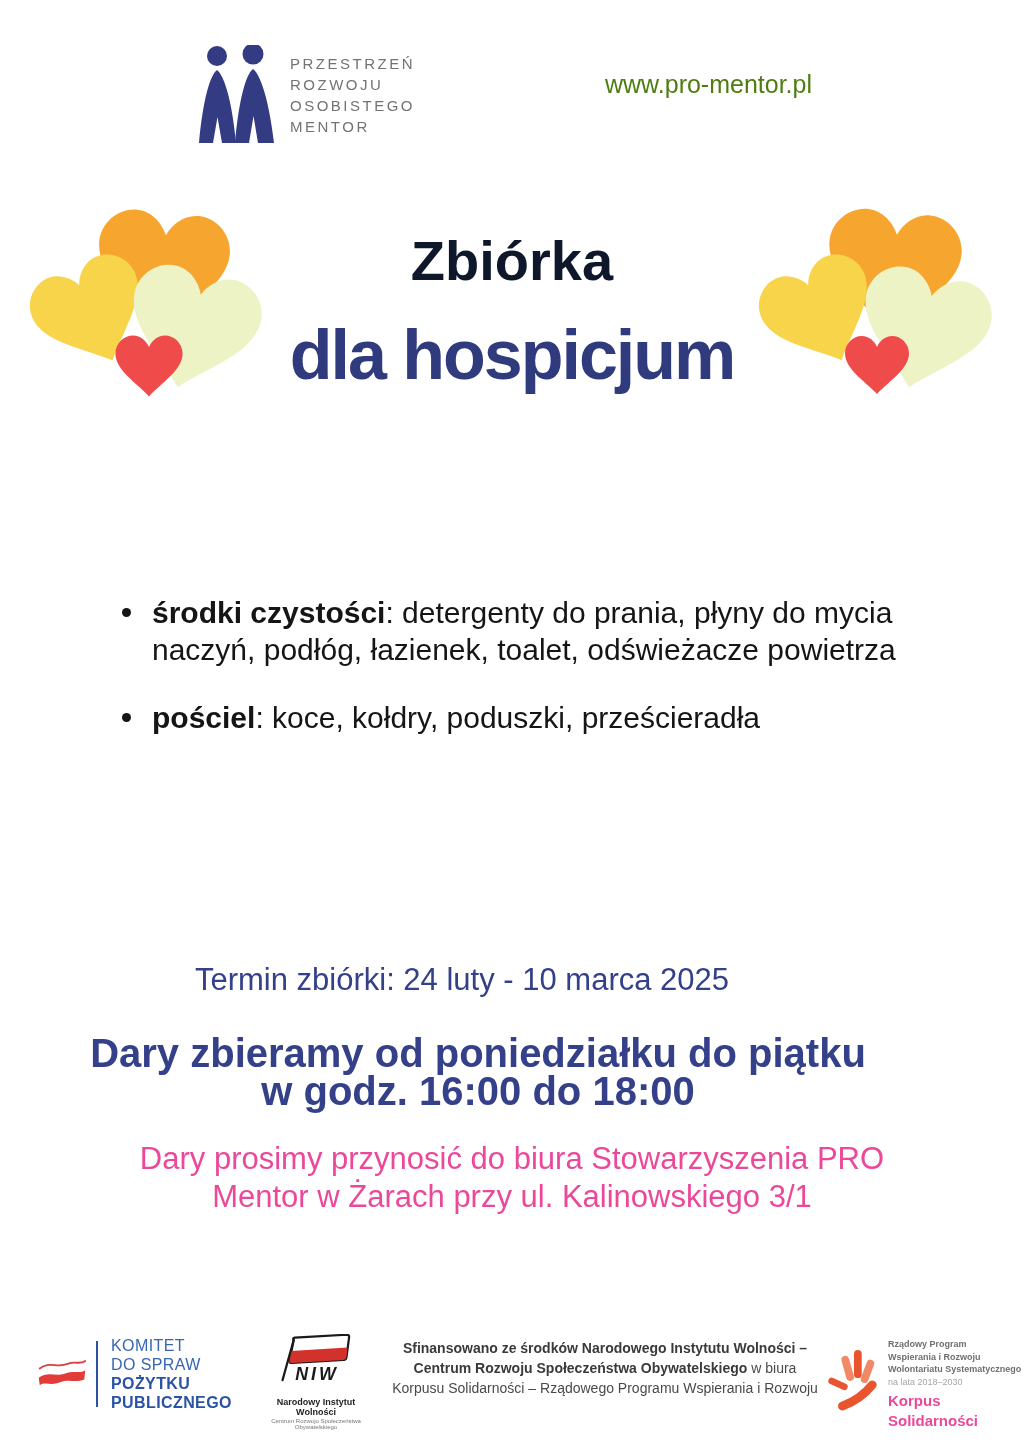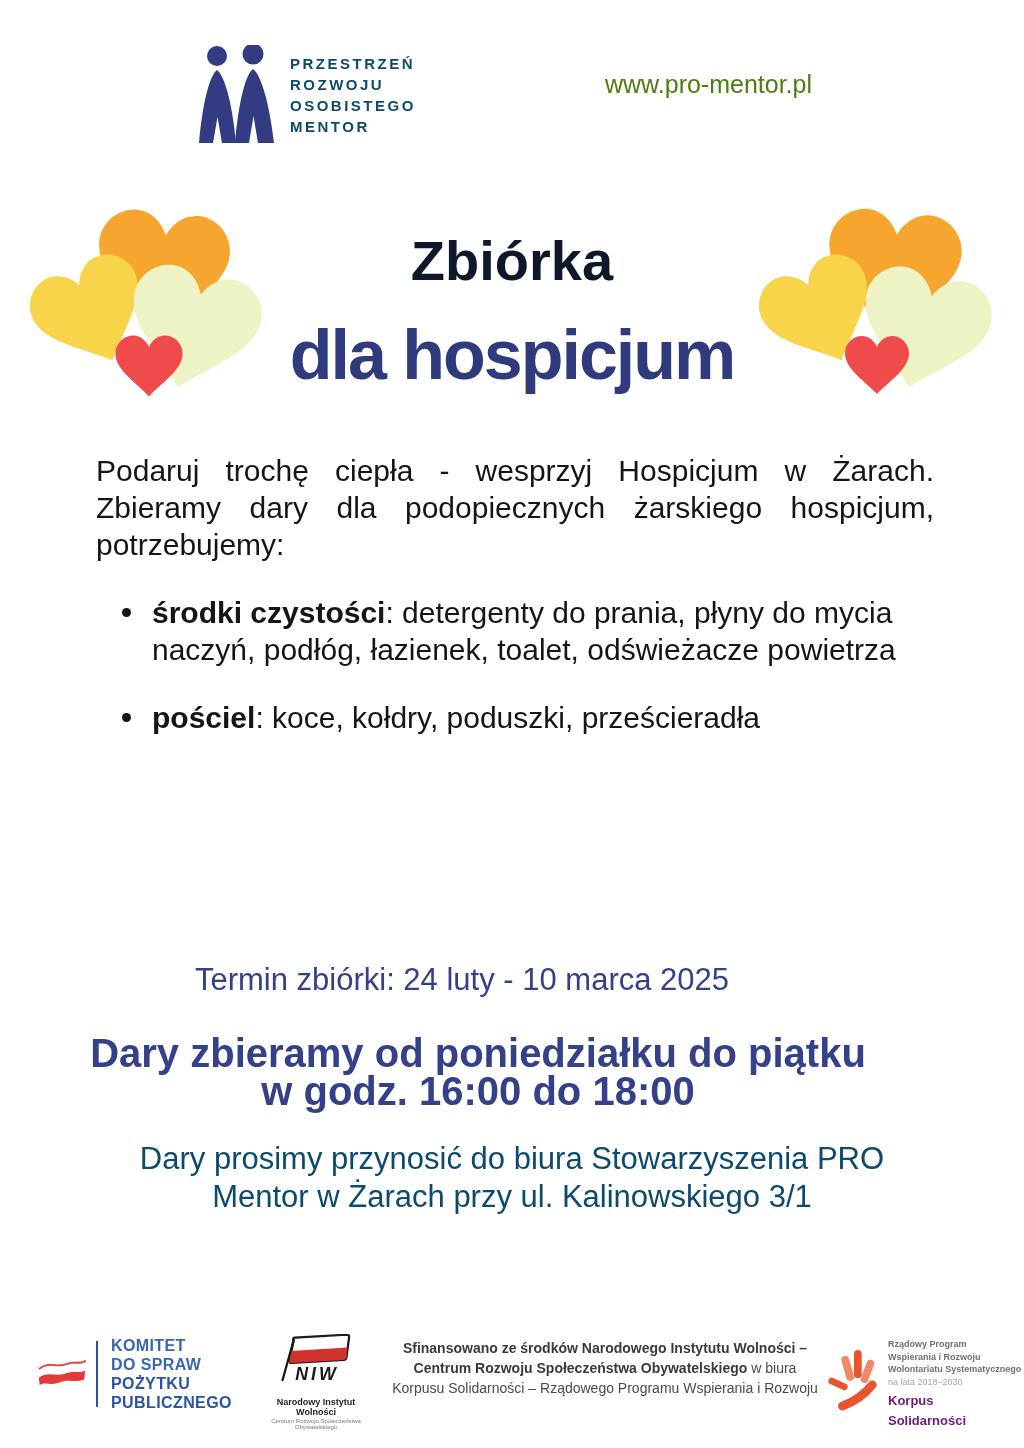--- a/index.html
+++ b/index.html
@@ -4,22 +4,22 @@
 <style>
   * { margin:0; padding:0; box-sizing:border-box; }
   body { background:#888; }
   .page { position:relative; width:1024px; height:1448px; background:#ffffff;
           font-family:"Liberation Sans", sans-serif; margin:0 auto; overflow:hidden; }
 
   
   .header-logo { position:absolute; left:198px; top:45px; display:flex; align-items:center; }
   .logo-icon { width:82px; height:100px; }
   .logo-text { margin-left:10px; display:flex; flex-direction:column; }
-  .logo-text div { font-size:15px; font-weight:700; letter-spacing:2.5px;
-                   color:#0c4a6e; line-height:21px; }
+  .logo-text div { font-size:15px; font-weight:400; letter-spacing:2.5px;
+                   color:#737373; line-height:21px; }
   .website { position:absolute; left:565px; top:70px; font-size:25px; color:#4d7c0f;margin-left:40px; }
 
   
   .hearts { position:absolute; width:230px; height:200px; top:208px; overflow:visible; }
   .hearts-left { left:35px; } .hearts-right { left:761px; }
   .title { position:absolute; top:218px; left:0; width:1024px; text-align:center; font-weight:700; }
   .title-line1 { font-size:56px; line-height:86px; color:#0f172a; }
   .title-line2 { font-size:70px; line-height:78px; color:#303B7D; letter-spacing:-2px; margin-top:12px; }
 
   
@@ -28,45 +28,45 @@
   .bullets { position:absolute; left:122px; top:594px; width:792px; list-style:none; }
   .bullets li { display:flex; margin-bottom:31px; font-size:30px; line-height:37px; color:#151515; }
   .dot { width:9px; height:9px; border-radius:50%; background:#151515; margin:14px 21px 0 0; flex:none; }
   .bullet-text b { font-weight:700; }
 
   
   .term    { position:absolute; top:962px;  width:924px; text-align:center; font-size:31px; color:#344089; }
   .hours   { position:absolute; top:1034px; width:888px; text-align:center; font-size:40px;
              line-height:38px; font-weight:700; color:#344089;margin-left:34px; }
   .address { position:absolute; top:1140px; width:1024px; text-align:center; font-size:31px;
-             line-height:38px; color:#0c4a6e; }
+             line-height:38px; color:#ec4899; }
 
   
   .komitet { position:absolute; left:36px; top:1336px; display:flex; align-items:center; }
   .komitet-flag { width:52px; height:36px; margin-right:8px; }
   .komitet-divider { width:2px; height:66px; background:#2B53A5; margin-right:13px; }
-  .komitet-lines div { font-size:16px; line-height:19px; font-weight:700; letter-spacing:0.4px; }
+  .komitet-lines div { font-size:16px; line-height:19px; font-weight:400; letter-spacing:0.4px; }
   .komitet-lines .k-light { color:#3767B1; }
   .komitet-lines .k-dark  { color:#2B53A5; font-weight:800; }
 
   .niw { position:absolute; left:262px; top:1334px; width:108px; text-align:center; }
   .niw-logo { width:92px; height:58px; }
   .niw-name { font-size:9px; font-weight:700; color:#222; margin-top:1px; }
   .niw-sub  { font-size:6px; color:#777; margin-top:1px; }
 
   .funding { position:absolute; left:390px; top:1338px; width:430px; text-align:center;
              font-size:14px; line-height:20px; color:#4a4a4a; }
   .funding .b { font-weight:700; color:#3a3a3a; }
 
   .korpus { position:absolute; left:824px; top:1338px; display:flex; align-items:flex-start; }
   .korpus-hand { width:58px; height:68px; margin-top:8px; }
   .korpus-texts { margin-left:6px; }
   .korpus-program div { font-size:9px; line-height:12.5px; font-weight:700; color:#6f6f6f; }
   .korpus-years { font-size:9px; line-height:12px; color:#a5a5a5; }
-  .korpus-name div { font-size:13px; line-height:20px; font-weight:700; color:#701a75; }
+  .korpus-name div { font-size:15px; line-height:20px; font-weight:700; color:#ec4899; }
   .korpus-name { margin-top:3px; }
 </style>
 </head>
 <body>
 
 <div class="page">
 
   <div class="header-logo">
     <svg class="logo-icon" viewBox="0 0 82 100">
       <g fill="#333C82">
@@ -101,21 +101,20 @@
       <path transform="translate(162,123) rotate(14) scale(4.0) translate(-16,-14.5)" d="M16,29 C10,22.5 0,16.5 0,8.6 C0,3.9 3.9,0 8.5,0 C11.9,0 14.8,2.6 16,5.5 C17.2,2.6 20.1,0 23.5,0 C28.1,0 32,3.9 32,8.6 C32,16.5 22,22.5 16,29 Z" fill="#EDF3C4"></path>
       <path transform="translate(116,157) scale(2.0) translate(-16,-14.5)" d="M16,29 C10,22.5 0,16.5 0,8.6 C0,3.9 3.9,0 8.5,0 C11.9,0 14.8,2.6 16,5.5 C17.2,2.6 20.1,0 23.5,0 C28.1,0 32,3.9 32,8.6 C32,16.5 22,22.5 16,29 Z" fill="#EF4B4B"></path>
     </g>
   </svg>
 
   <div class="title">
     <div class="title-line1">Zbiórka</div>
     <div class="title-line2">dla hospicjum</div>
   </div>
 
-  <p class="intro">Podaruj trochę ciepła - wesprzyj Hospicjum w Żarach. Zbieramy dary dla podopiecznych żarskiego hospicjum, potrzebujemy:</p>
 
   <ul class="bullets">
     <li>
       <span class="dot"></span>
       <span class="bullet-text"><b>środki czystości</b><span>:  detergenty do prania, płyny do mycia naczyń, podłóg, łazienek, toalet, odświeżacze powietrza</span></span>
     </li>
     <li>
       <span class="dot"></span>
       <span class="bullet-text"><b>pościel</b><span>: koce, kołdry, poduszki, prześcieradła</span></span>
     </li>

